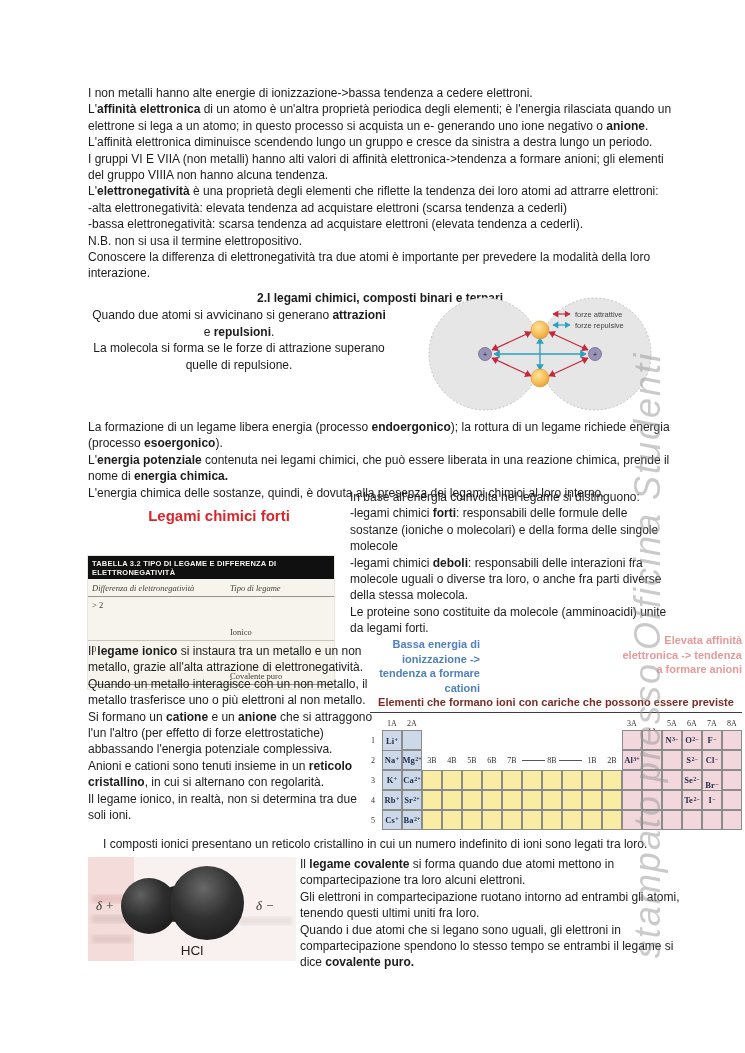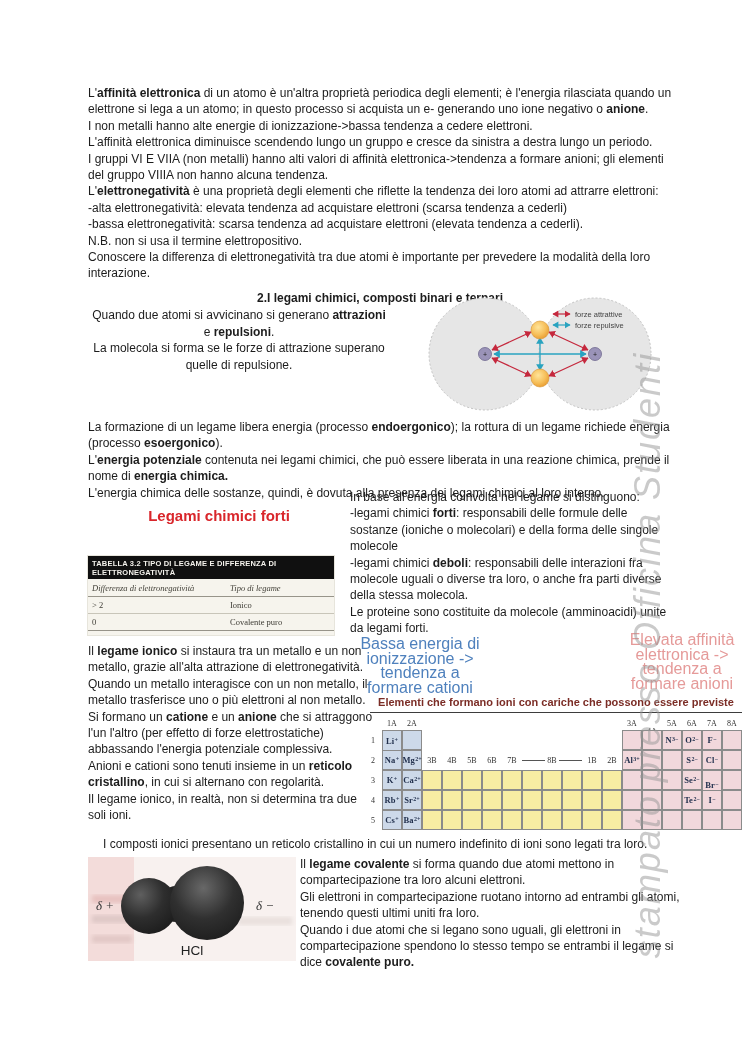--- a/index.html
+++ b/index.html
@@ -27,24 +27,24 @@
   .negtable-bar{background:#101010;color:#f4f2ec;font-weight:bold;font-size:7.5px;
                 letter-spacing:.2px;padding:3px 4px 2px 4px;font-family:"Liberation Sans",sans-serif;}
   .negtable-head{display:flex;font-style:italic;font-size:8.5px;color:#44423a;
                  padding:4px 4px 3px 4px;border-bottom:1px solid #97948a;}
   .negtable-head span:first-child{width:58%;}
   .negtable-head span:last-child{width:42%;}
   .negtable-row{display:flex;font-size:8.5px;color:#3c3a33;padding:3px 4px;
                 border-bottom:1px solid #c8c5b9;}
   .negtable-row:last-child{border-bottom:1px solid #97948a;margin-bottom:4px;}
   .negtable-row span:first-child{width:58%;}
-  .negtable-row span:last-child{width:42%;}
-
-  
-  .note{position:absolute;font-size:16px;line-height:14.5px;text-align:center;width:120px;}
+  .negtable-row span:last-child{width:42%;margin-top:27px;}
+
+  
+  .note{position:absolute;font-size:11px;line-height:14.5px;text-align:right;width:120px;font-weight:bold;}
   .note-blue{left:360px;top:637px;color:#4f81bd;}
   .note-pink{left:622px;top:633px;color:#e59a99;}
 
   
   .ptable{position:absolute;left:370px;top:696px;width:372px;}
   .ptable-title{font-weight:bold;font-size:11px;color:#7b2d26;text-align:center;line-height:13px;}
   .ptable-rule{border-top:1.5px solid #3d3d3d;margin:3px 0 4px 0;}
   .ptable-grid{position:relative;height:116px;}
   .pc{position:absolute;box-sizing:border-box;border:1px solid #8b8b8b;
       font:bold 8.5px "Liberation Serif",serif;color:#22304d;
@@ -68,22 +68,22 @@
   .watermark{position:absolute;left:648px;top:655px;transform:translate(-50%,-50%) rotate(-90deg);
              white-space:nowrap;font-style:italic;font-size:36px;letter-spacing:2px;
              color:rgba(150,150,150,0.5);z-index:5;pointer-events:none;}
 </style>
 </head>
 <body>
 
 <div class="page">
 
   <div class="block intro">
+      <p class="para"><span>I non metalli hanno alte energie di ionizzazione-&gt;bassa tendenza a cedere elettroni.</span></p>
       <p class="para"><span>L'</span><b>affinità elettronica</b><span> di un atomo è un'altra proprietà periodica degli elementi; è l'energia rilasciata quando un elettrone si lega a un atomo; in questo processo si acquista un e- generando uno ione negativo o </span><b>anione</b><span>.</span></p>
-      <p class="para"><span>I non metalli hanno alte energie di ionizzazione-&gt;bassa tendenza a cedere elettroni.</span></p>
       <p class="para"><span>L'affinità elettronica diminuisce scendendo lungo un gruppo e cresce da sinistra a destra lungo un periodo.</span></p>
       <p class="para"><span>I gruppi VI E VIIA (non metalli) hanno alti valori di affinità elettronica-&gt;tendenza a formare anioni; gli elementi del gruppo VIIIA non hanno alcuna tendenza.</span></p>
       <p class="para"><span>L'</span><b>elettronegatività</b><span> è una proprietà degli elementi che riflette la tendenza dei loro atomi ad attrarre elettroni:</span></p>
       <p class="para"><span>-alta elettronegatività: elevata tendenza ad acquistare elettroni (scarsa tendenza a cederli)</span></p>
       <p class="para"><span>-bassa elettronegatività: scarsa tendenza ad acquistare elettroni (elevata tendenza a cederli).</span></p>
       <p class="para"><span>N.B. non si usa il termine elettropositivo.</span></p>
       <p class="para"><span>Conoscere la differenza di elettronegatività tra due atomi è importante per prevedere la modalità della loro interazione.</span></p>
     </div>
 
   <div class="block sec2">

